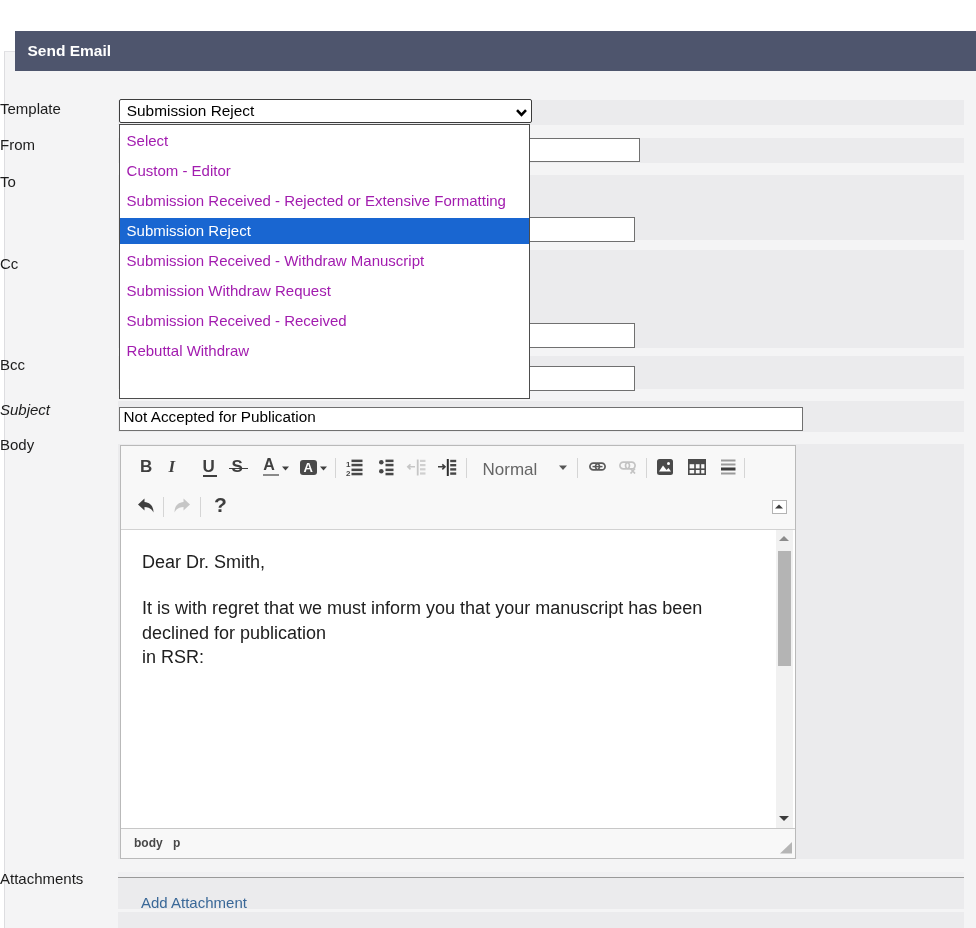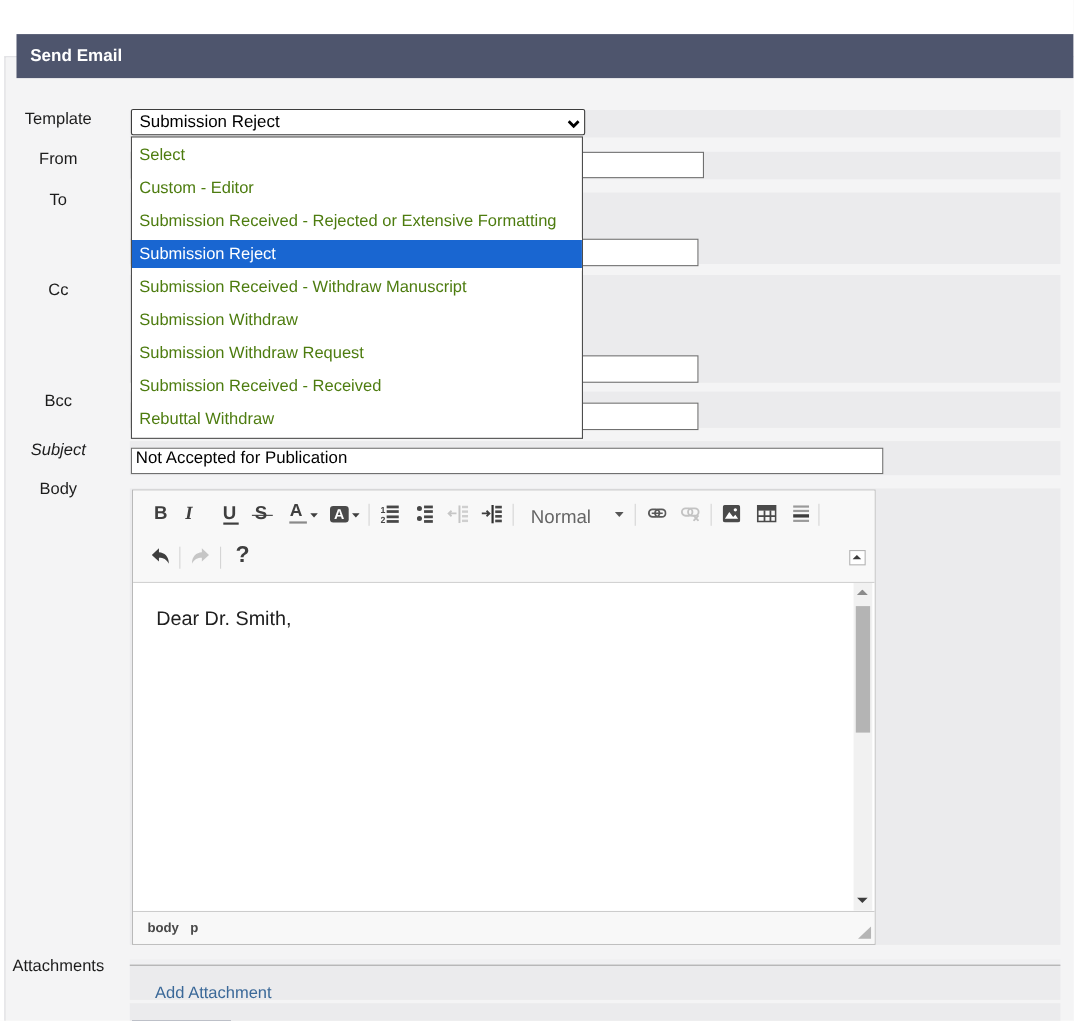--- a/index.html
+++ b/index.html
@@ -5,28 +5,28 @@
   html,body{margin:0;padding:0;}
   body{width:976px;height:928px;position:relative;background:#ffffff;
        font-family:"Liberation Sans",sans-serif;overflow:hidden;}
   .abs{position:absolute;margin-top:28px;}
   .panel{left:3.5px;top:23px;width:972.5px;height:915px;background:#f4f4f5;
          border-left:1px solid #dddde0;border-top:1px solid #e2e2e5;}
   .bar{left:15px;top:3px;width:961px;height:39.5px;background:#4e556d;}
   .bar span{position:absolute;left:12.5px;top:12.3px;color:#ffffff;
             font-weight:bold;font-size:15.5px;line-height:15.5px;}
   .stripe{left:118px;width:846px;background:#ebebed;}
-  .lbl{width:106px;text-align:center;font-size:15px;color:#1c1c1c;line-height:15px;}
+  .lbl{width:106px;text-align:left;font-size:15px;color:#1c1c1c;line-height:15px;}
   .input{background:#ffffff;border:1px solid #707070;}
   .sel{left:119.3px;top:71px;width:411px;height:22px;background:#ffffff;
        border:1.5px solid #3c3c3c;border-radius:2px;}
   .sel .txt{position:absolute;left:6.5px;top:2px;font-size:15.4px;color:#000;}
   .dd{left:119px;top:96px;width:409px;height:272px;background:#ffffff;
       border:1.4px solid #4d4d4d;z-index:5;}
-  .dd .it{position:relative;height:30px;font-size:15px;color:#4d7c0f;white-space:nowrap;}
+  .dd .it{position:relative;height:30px;font-size:15px;color:#a21caf;white-space:nowrap;}
   .dd .it span{position:absolute;left:6.6px;top:6px;}
   .dd .hi{background:linear-gradient(#fff 2px,#1966d1 2px,#1966d1 28px,#fff 28px);color:#fff;}
   .btn{left:119.5px;top:899.5px;width:88px;height:21.5px;background:#4e556d;
        border:1px solid #39415a;color:#fff;font-weight:bold;font-size:15px;
        text-align:center;line-height:21px;}
   .tbt{position:absolute;top:12.8px;font-size:17px;font-weight:bold;color:#3f3f3f;line-height:17px;}
   .ibar{position:absolute;background:#3f3f3f;}
   .ticon{position:absolute;}
   .tsep{position:absolute;top:12px;width:1px;height:20px;background:#d5d5d5;}
   .tsep2{position:absolute;top:51px;width:1px;height:20px;background:#d5d5d5;}
@@ -84,23 +84,20 @@
     <div class="it">
       <span>Submission Received - Rejected or Extensive Formatting</span>
     </div>
     <div class="it hi">
       <span>Submission Reject</span>
     </div>
     <div class="it">
       <span>Submission Received - Withdraw Manuscript</span>
     </div>
     <div class="it">
-      <span>Submission Withdraw</span>
-    </div>
-    <div class="it">
       <span>Submission Withdraw Request</span>
     </div>
     <div class="it">
       <span>Submission Received - Received</span>
     </div>
     <div class="it">
       <span>Rebuttal Withdraw</span>
     </div>
   </div>
 
@@ -208,20 +205,21 @@
     <div id="statusbar" style="position:absolute;left:0;bottom:0;width:100%;height:29px;background:#f8f8f8;border-top:1px solid #c7c7c7;">
       <span style="position:absolute;left:13.5px;top:7px;font-size:12px;font-weight:bold;color:#484848;">body</span>
       <span style="position:absolute;left:52.5px;top:7px;font-size:12px;font-weight:bold;color:#484848;">p</span>
       <svg style="position:absolute;right:2.5px;bottom:4px;" width="12" height="11.5">
         <path d="M0 11.5 L12 0 L12 11.5 Z" fill="#b5b5b5"></path>
       </svg>
     </div>
     <div id="content" style="position:absolute;left:0;top:84px;width:100%;height:298px;background:#fff;overflow:hidden;">
       <div style="position:absolute;left:21.5px;top:0;width:628px;font-size:18px;line-height:24.4px;color:#202020;">
         <p style="margin:20.5px 0 22px 0;">Dear Dr. Smith,</p>
+        <p style="margin:0 0 18px 0;">It is with regret that we must inform you that your manuscript has been declined for publication<br>in RSR:</p>
       </div>
 
       <div style="position:absolute;right:2px;top:0;width:16.5px;height:298px;background:#f1f1f1;">
         <svg style="position:absolute;left:3px;top:6px;" width="10" height="6">
           <path d="M0 5 L5 0 L10 5 Z" fill="#8b8b8b"></path>
         </svg>
         <div style="position:absolute;left:1.5px;top:21px;width:13px;height:115px;background:#b4b4b4;"></div>
         <svg style="position:absolute;left:3px;bottom:6px;" width="10" height="6">
           <path d="M0 0 L10 0 L5 5 Z" fill="#3c3c3c"></path>
         </svg>

